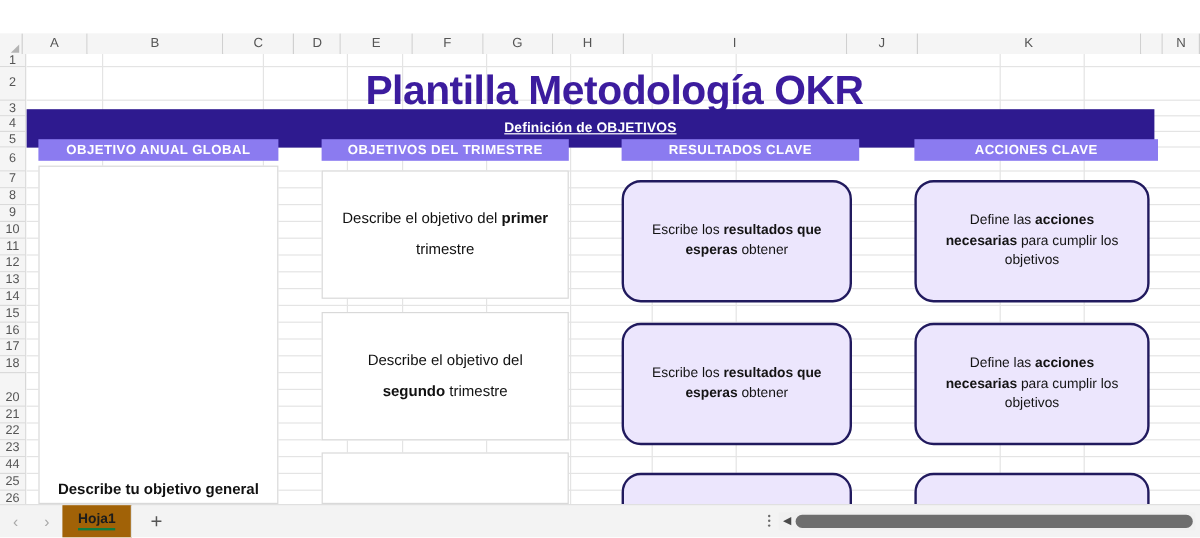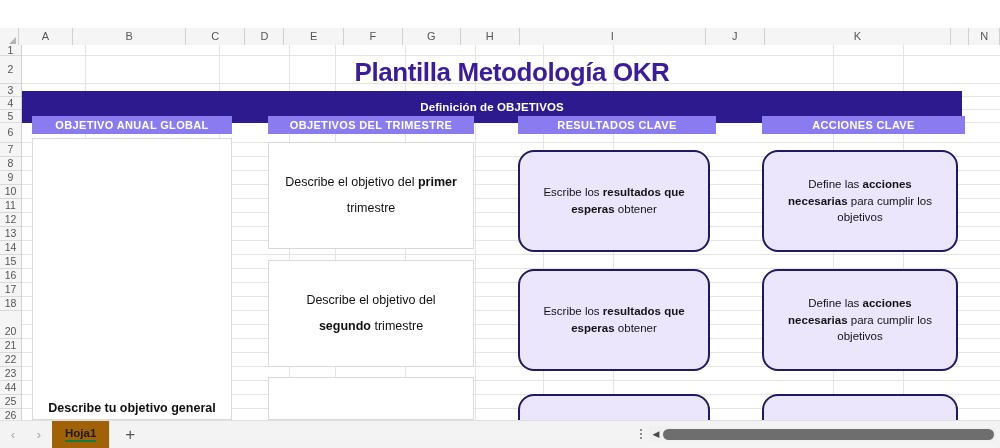--- a/index.html
+++ b/index.html
@@ -253,23 +253,23 @@
         <div class="gl-h" style="top: 307px; width: 978px;"></div>
         <div class="gl-h" style="top: 321px; width: 978px;"></div>
         <div class="gl-h" style="top: 335px; width: 978px;"></div>
         <div class="gl-h" style="top: 349px; width: 978px;"></div>
         <div class="gl-h" style="top: 363px; width: 978px;"></div>
       </div>
 
     <div class="sheet">
 
 
-      <div class="title" style="left:240px; top:12px; width:500px; font-size:26px;">Plantilla Metodología OKR</div>
-
-      <div class="band" style="left:0px; top:46px; width:940px; height:32px;">Definición de OBJETIVOS</div>
+      <div class="title" style="left:240px; top:12px; width:500px; font-size:34px;">Plantilla Metodología OKR</div>
+
+      <div class="band" style="left:0px; top:46px; width:940px; height:32px;text-decoration:underline;">Definición de OBJETIVOS</div>
 
       <div class="sect-hdr" style="left:10px;  top:71px; width:200px; height:18px;">OBJETIVO ANUAL GLOBAL</div>
       <div class="sect-hdr" style="left:246px; top:71px; width:206px; height:18px;">OBJETIVOS DEL TRIMESTRE</div>
       <div class="sect-hdr" style="left:496px; top:71px; width:198px; height:18px;">RESULTADOS CLAVE</div>
       <div class="sect-hdr" style="left:740px; top:71px; width:203px; height:18px;">ACCIONES CLAVE</div>
 
       <div class="cell-block goal" style="left:10px; top:93px; width:200px; height:282px;">
         <span>Describe tu objetivo general</span>
       </div>
 

